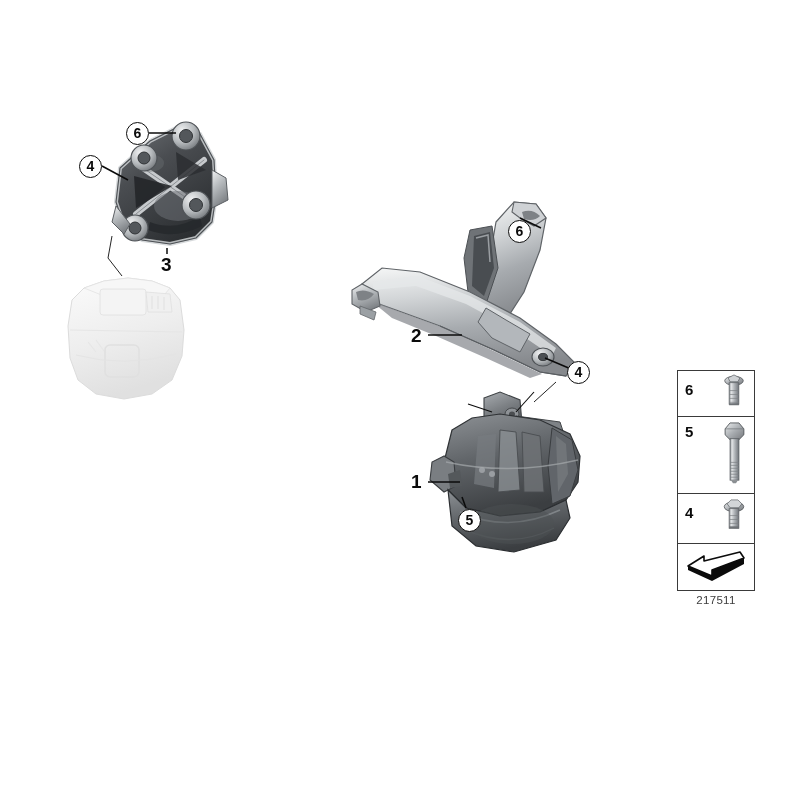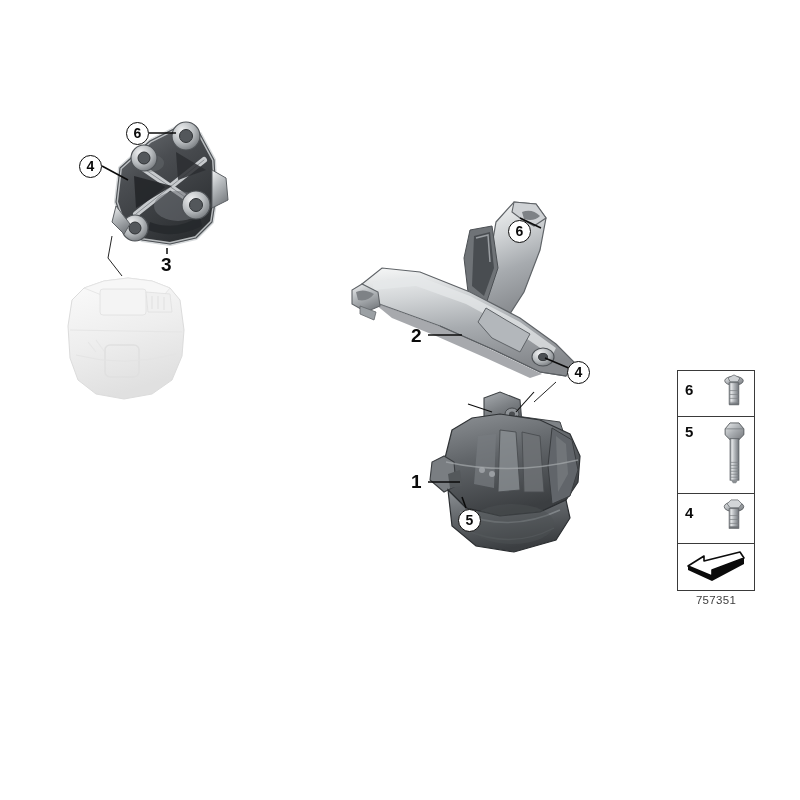--- a/index.html
+++ b/index.html
@@ -379,20 +379,20 @@
     </div>
 
     <div class="legend-row" id="legend-row-arrow">
       <svg style="position:absolute; left:4px; top:4px; width:68px; height:36px;" viewBox="0 0 68 36">
         <path d="M6 18 L22 8 L22 13 L58 4 L62 10 L30 22 L30 28 Z" fill="#ffffff" stroke="#0b0b0b" stroke-width="1.6" stroke-linejoin="round"></path>
         <path d="M6 18 L30 28 L30 22 L62 10 L62 16 L30 33 L6 22 Z" fill="#0b0b0b"></path>
       </svg>
     </div>
   </div>
 
-  <div id="diagram-code">757351</div>
+  <div id="diagram-code">217511</div>
 
   <div id="footer">
     
     
   </div>
 
 </div>
 
 </body></html>

